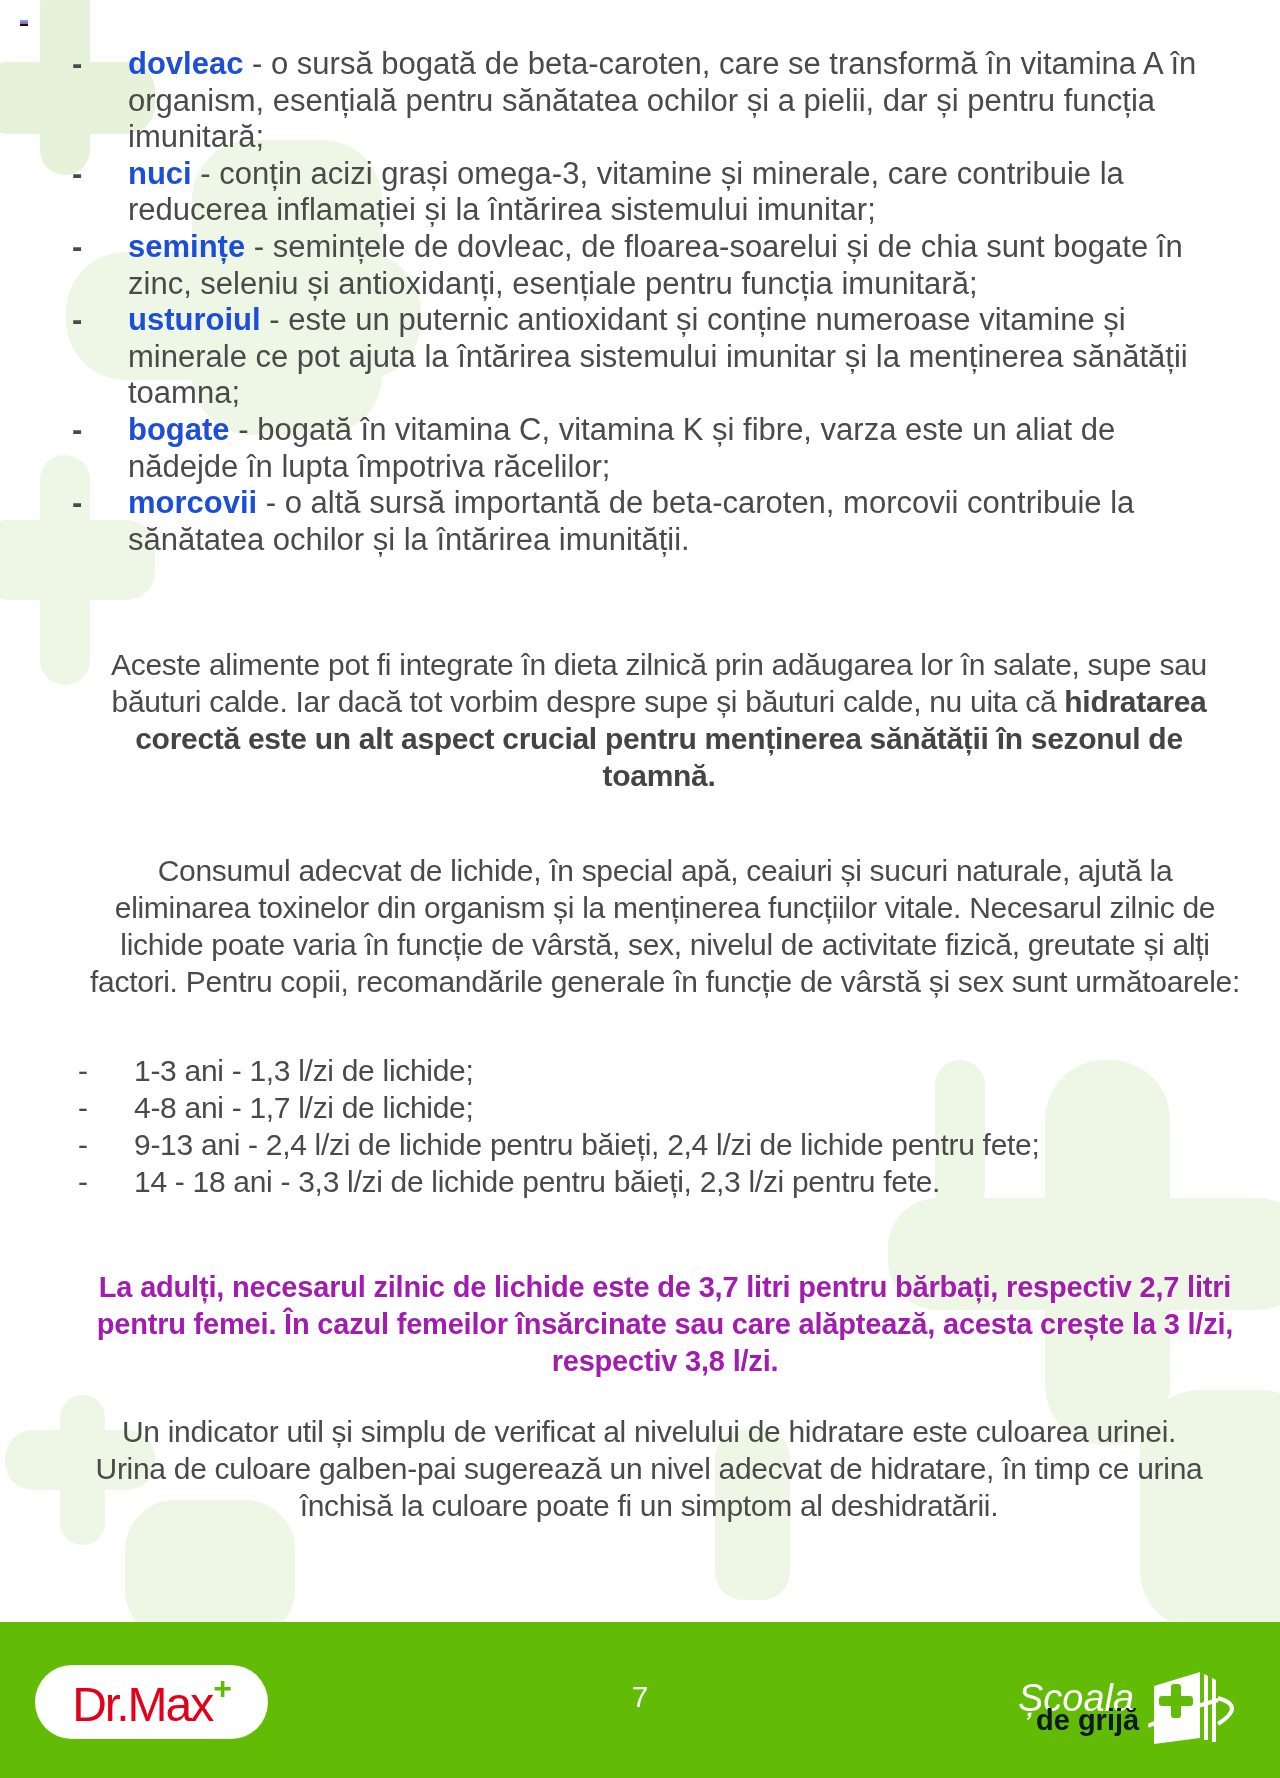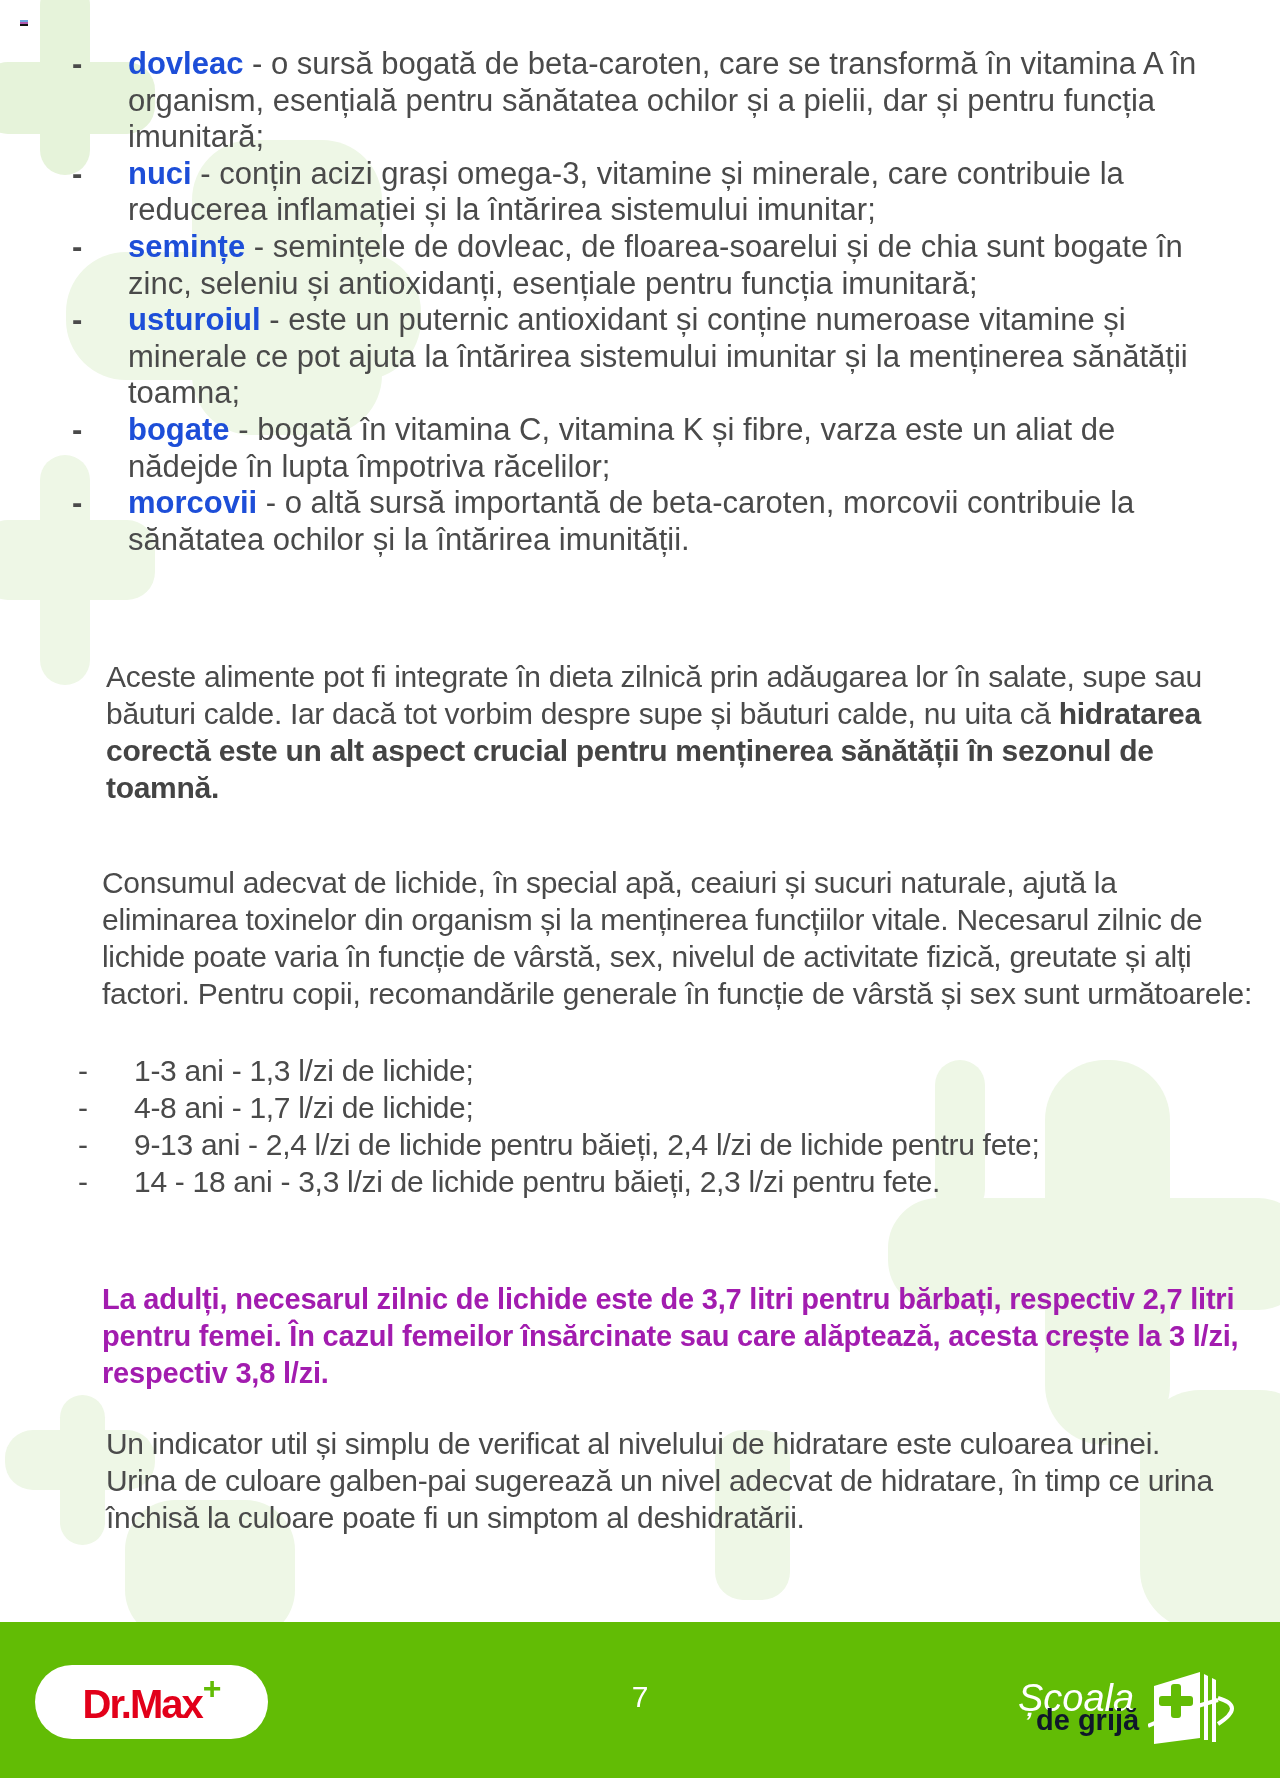--- a/index.html
+++ b/index.html
@@ -12,40 +12,40 @@
   .bg { position: absolute; background: #e6f3da; border-radius: 28px; z-index: 0; }
   .bg.faint { background: #eef7e6; }
   .content { position: absolute; left: 0; top: 0; width: 1280px; z-index: 1; }
   .list { position: absolute; margin: 0; padding: 0; list-style: none; }
   .list li { position: relative; }
   .dash { position: absolute; font-weight: bold; }
   .l1 { left: 72px; top: 46px; width: 1140px; font-size: 31px; line-height: 36.6px; }
   .l1 li { padding-left: 56px; }
   .l1 .dash { left: 0; }
   .term { font-weight: bold; color: #1d4ed8; }
-  .para { position: absolute; margin: 12px; font-size: 30px; line-height: 37px; letter-spacing: -0.3px; }
+  .para { position: absolute; margin: 0; font-size: 30px; line-height: 37px; letter-spacing: -0.3px; text-align: center; }
   .p1 { left: 94px; top: 646px; width: 1130px; }
   .p1 b { color: #444; }
   .p2 { left: 90px; top: 852px; width: 1150px; }
   .l2 { left: 78px; top: 1052px; width: 1120px; font-size: 30px; line-height: 37px; letter-spacing: -0.3px; }
   .l2 li { padding-left: 56px; }
   .l2 .dash { left: 0; font-weight: normal; }
   .p3 { left: 90px; top: 1269px; width: 1150px; font-weight: bold; color: #a21caf; font-size: 29px; line-height: 37px; letter-spacing: -0.2px; }
   .p4 { left: 94px; top: 1413px; width: 1110px; }
   .footer {
     position: absolute; left: 0; top: 1622px; width: 1280px; height: 156px;
     background: #62bc05; z-index: 2;
   }
   .logo-pill {
     position: absolute; left: 35px; top: 43px; width: 233px; height: 74px;
     background: #ffffff; border-radius: 37px;
     display: flex; align-items: center; justify-content: center;
   }
   .logo-text {
-    color: #e2001a; font-weight: bold; font-size: 40px; letter-spacing: -2px;
+    color: #e2001a; font-weight: normal; font-size: 48px; letter-spacing: -2px;
     font-family: "Liberation Sans", sans-serif; position: relative; top: 2px;
   }
   .logo-plus { color: #62bc05; font-weight: bold; font-size: 32px; position: relative; top: -14px; left: 1px; }
   .page-num {
     position: absolute; left: 620px; top: 50px; width: 40px; text-align: center;
     color: #ffffff; font-size: 30px; line-height: 50px;
   }
   .brand2 { position: absolute; left: 1018px; top: 44px; width: 230px; height: 80px; }
   .brand2 .s1 { position: absolute; left: 0; top: 11px; color: #fff; font-style: italic; font-size: 38px; letter-spacing: 0px; }
   .brand2 .s2 { position: absolute; left: 18px; top: 38px; color: #0f172a; font-weight: bold; font-size: 29px; }

